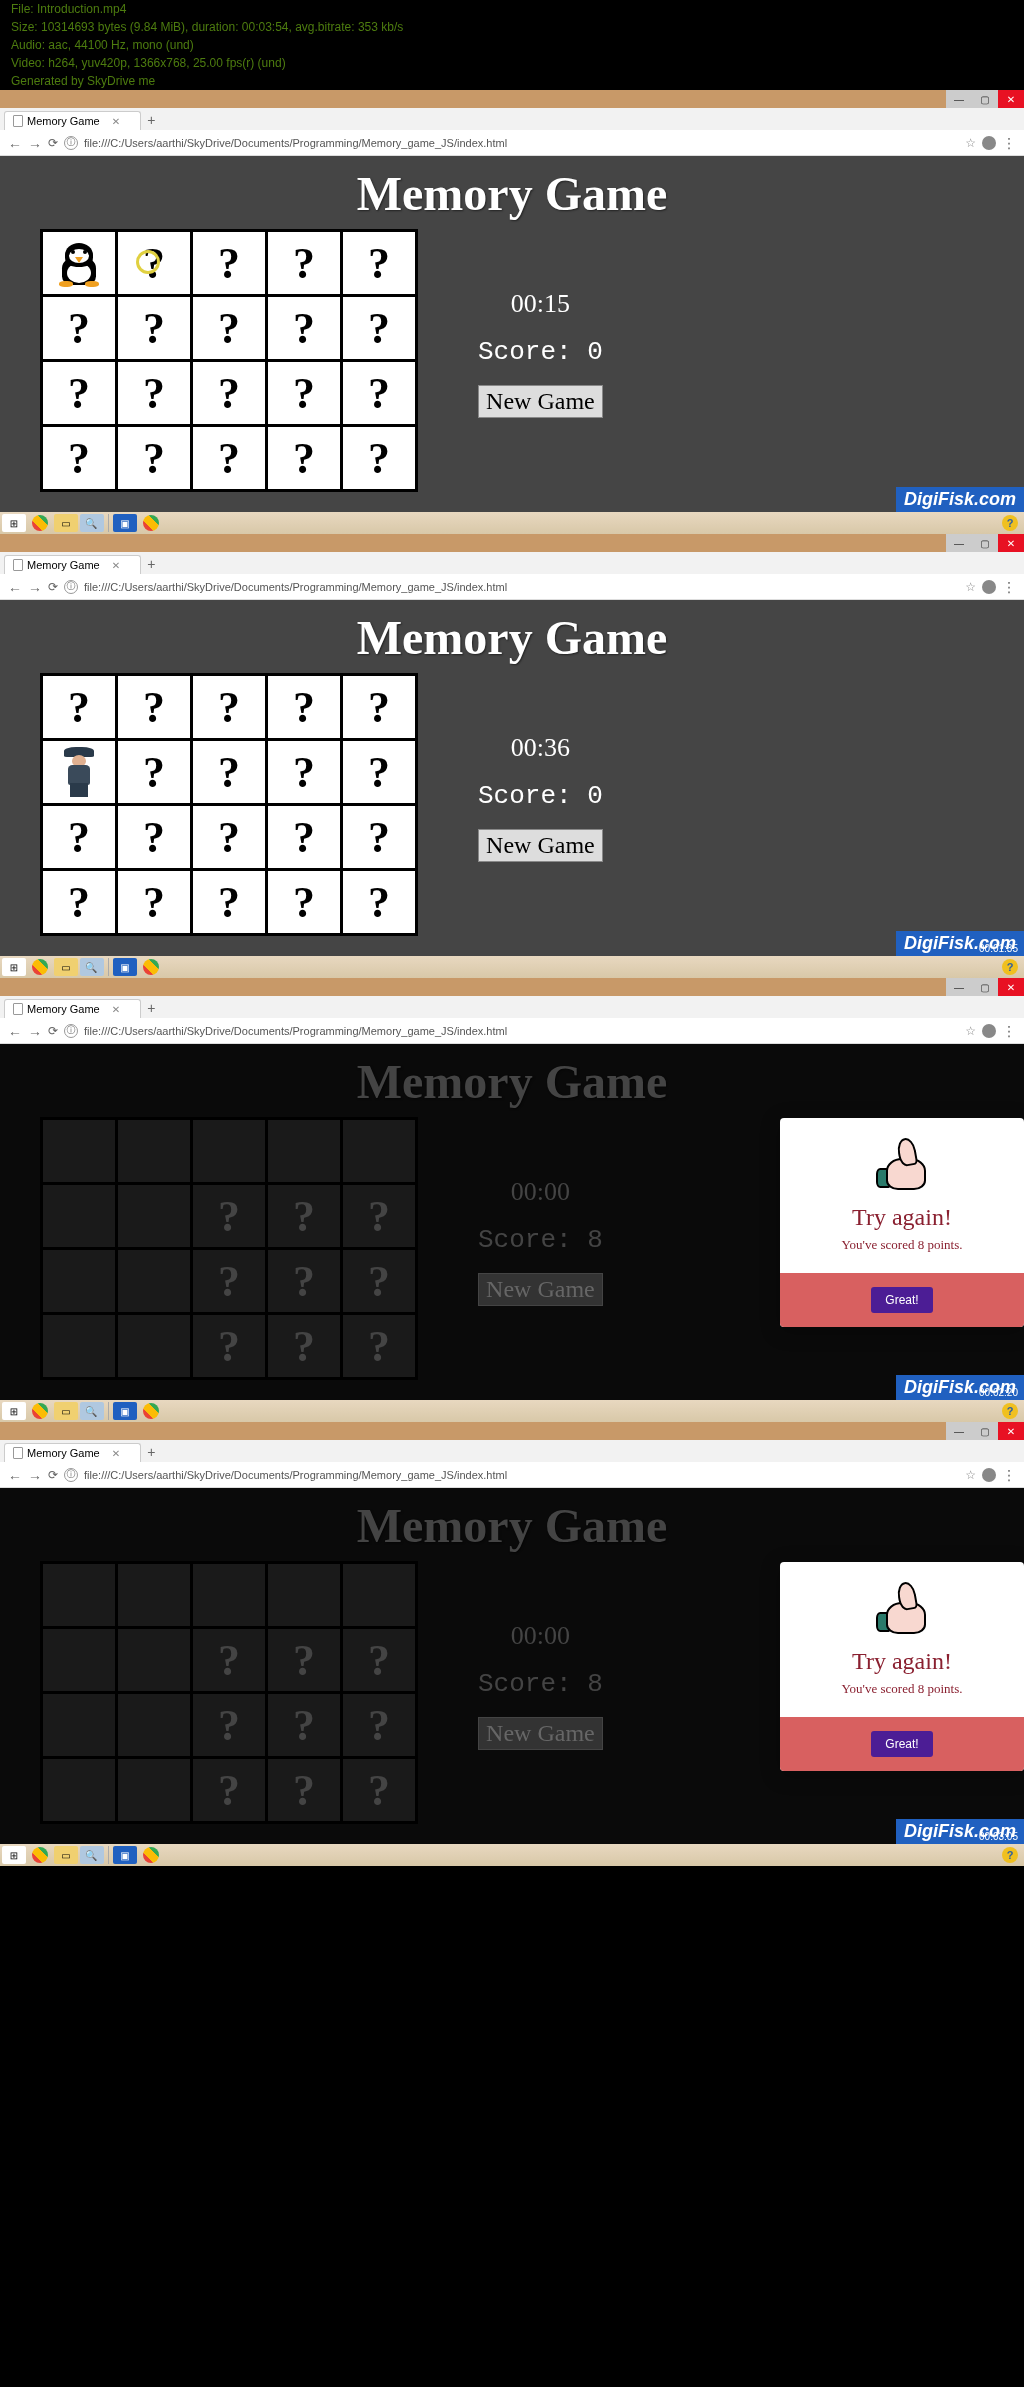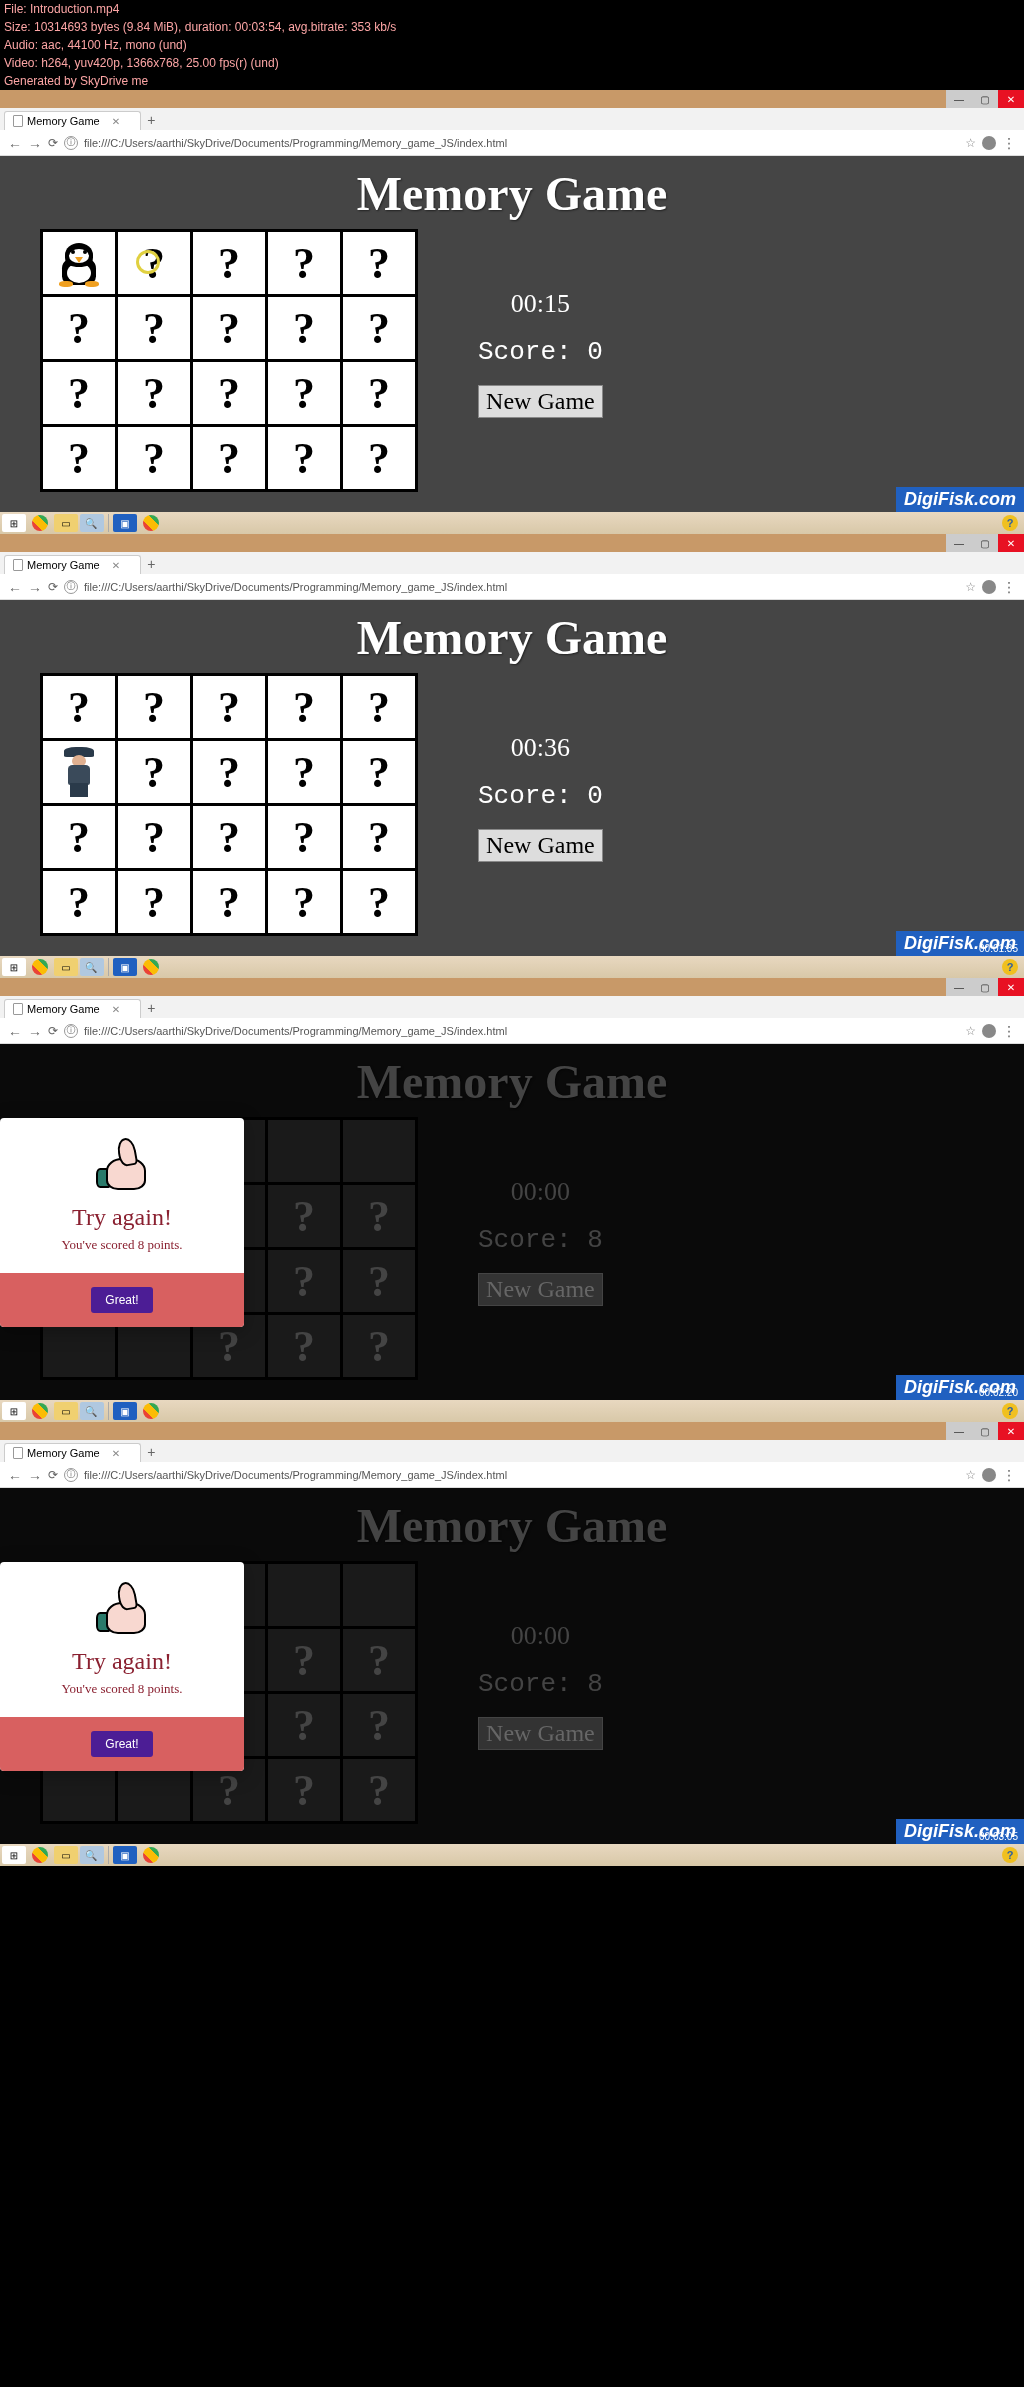--- a/index.html
+++ b/index.html
@@ -1,19 +1,19 @@
 <!DOCTYPE html>
 <html><head>
 <meta charset="utf-8">
 <style>
 * { margin: 0; padding: 0; box-sizing: border-box; }
 body { width: 1024px; background: #000; font-family: Arial, sans-serif; }
 
 
-.file-info { color: #fca5a5; font-size: 12px; padding: 2px 4px; font-family: Arial; }
+.file-info { color: #4d7c0f; font-size: 12px; padding: 2px 11px; font-family: Arial; }
 
 
 .chrome-frame { width: 1024px; display: flex; flex-direction: column; }
 .chrome-titlebar { height: 18px; background: #c89968; display: flex; align-items: center; position: relative; }
 .win-controls { position: absolute; right: 0; top: 0; display: flex; }
 .win-btn { width: 26px; height: 18px; font-size: 10px; display: flex; align-items: center; justify-content: center; }
 .win-min { background: #ccc; color: #333; }
 .win-max { background: #ccc; color: #333; }
 .win-close { background: #e81123; color: #fff; }
 .chrome-tabs { height: 22px; background: #f2f2f2; display: flex; align-items: flex-end; padding-left: 4px; }
@@ -60,21 +60,21 @@
 .penguin-foot.r { right: 0; }
 
 
 .pirate { width: 42px; height: 50px; position: relative; }
 .pirate-hat { width: 30px; height: 10px; background: #2a3a4a; position: absolute; top: 0; left: 6px; border-radius: 40% 40% 10% 10%; }
 .pirate-head { width: 14px; height: 12px; background: #e0b090; border-radius: 50%; position: absolute; top: 8px; left: 14px; }
 .pirate-body { width: 22px; height: 20px; background: #3a4a5a; position: absolute; top: 18px; left: 10px; border-radius: 20% 20% 10% 10%; }
 .pirate-legs { width: 18px; height: 14px; background: #2a3a4a; position: absolute; bottom: 0; left: 12px; }
 
 
-.modal-backdrop { position: absolute; top: 0; left: 0; right: 0; bottom: 0; display: flex; align-items: center; justify-content: flex-start; z-index: 10; }
+.modal-backdrop { position: absolute; top: 0; left: 0; right: 0; bottom: 0; display: flex; align-items: center; justify-content: flex-end; z-index: 10; }
 .modal { width: 244px; background: #fff; border-radius: 4px; overflow: hidden; box-shadow: 0 4px 20px rgba(0,0,0,0.3); }
 .modal-top { padding: 20px; text-align: center; }
 .thumb { width: 56px; height: 56px; margin: 0 auto 10px; position: relative; }
 .thumb-hand { width: 40px; height: 32px; background: #f8d8d0; border: 2px solid #000; border-radius: 40% 40% 30% 30%; position: absolute; bottom: 4px; right: 4px; }
 .thumb-finger { width: 18px; height: 28px; background: #f8d8d0; border: 2px solid #000; border-radius: 50% 50% 20% 40%; position: absolute; top: 0; right: 14px; transform: rotate(-10deg); }
 .thumb-cuff { width: 14px; height: 20px; background: #2a7a6a; border: 2px solid #000; position: absolute; bottom: 6px; left: 2px; border-radius: 30% 10% 10% 30%; }
 .modal-title { font-family: "Times New Roman", serif; font-size: 24px; color: #8a2030; margin-bottom: 6px; }
 .modal-subtitle { font-family: "Times New Roman", serif; font-size: 13px; color: #8a2030; }
 .modal-bottom { background: #d86060; padding: 14px; text-align: center; }
 .great-btn { background: #4c1d95; color: #fff; border: none; padding: 6px 14px; font-size: 12px; border-radius: 3px; cursor: pointer; }

